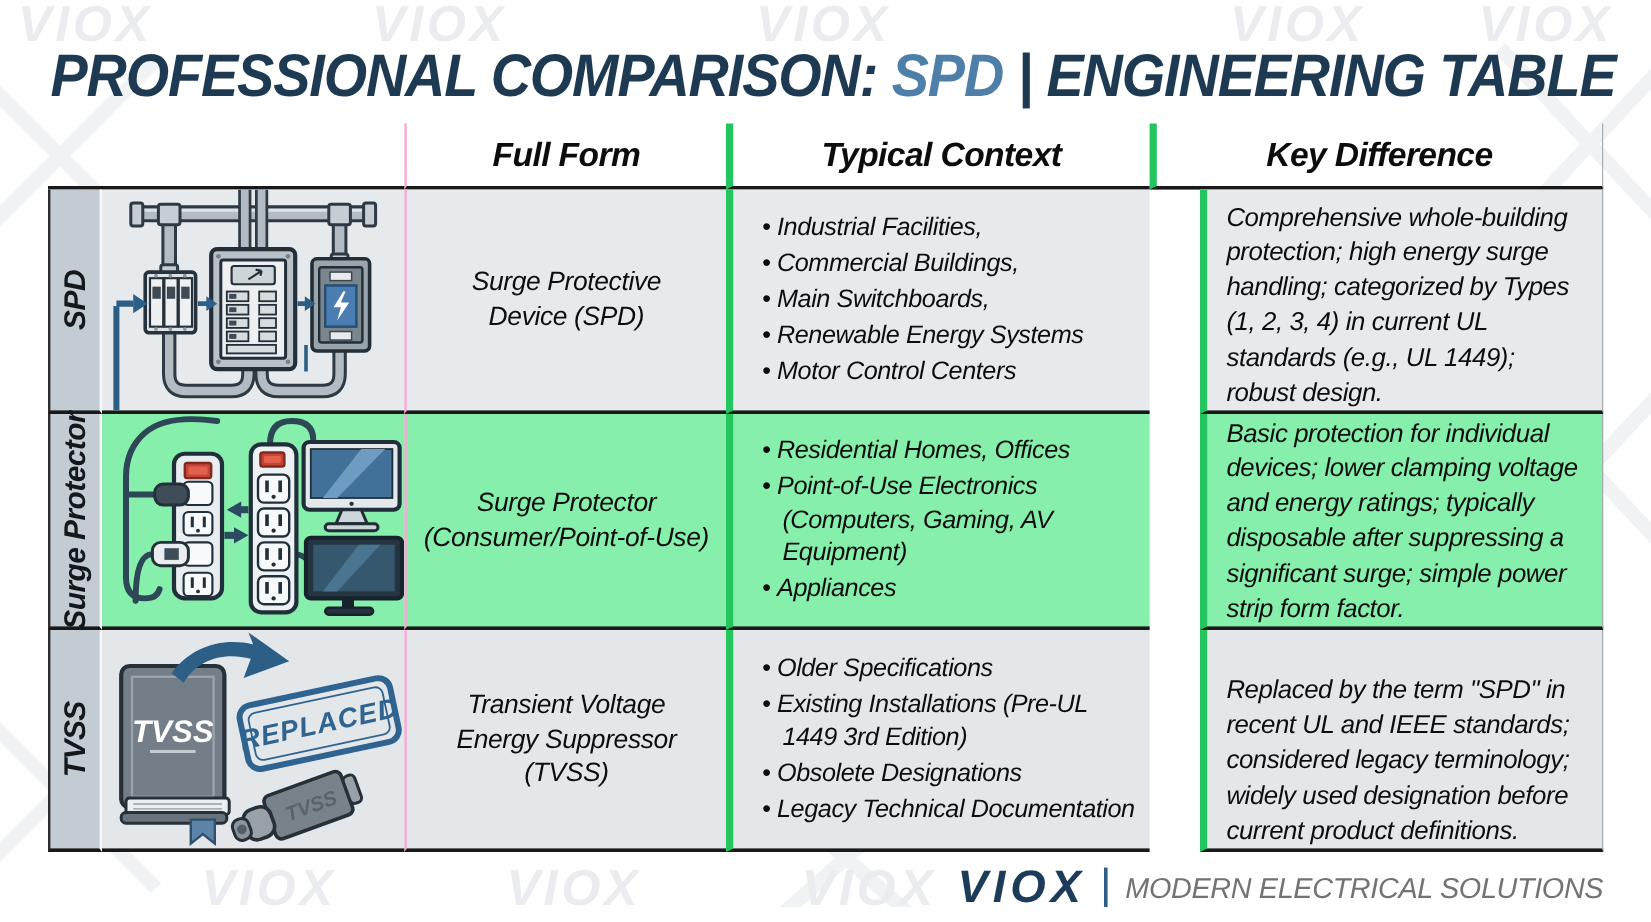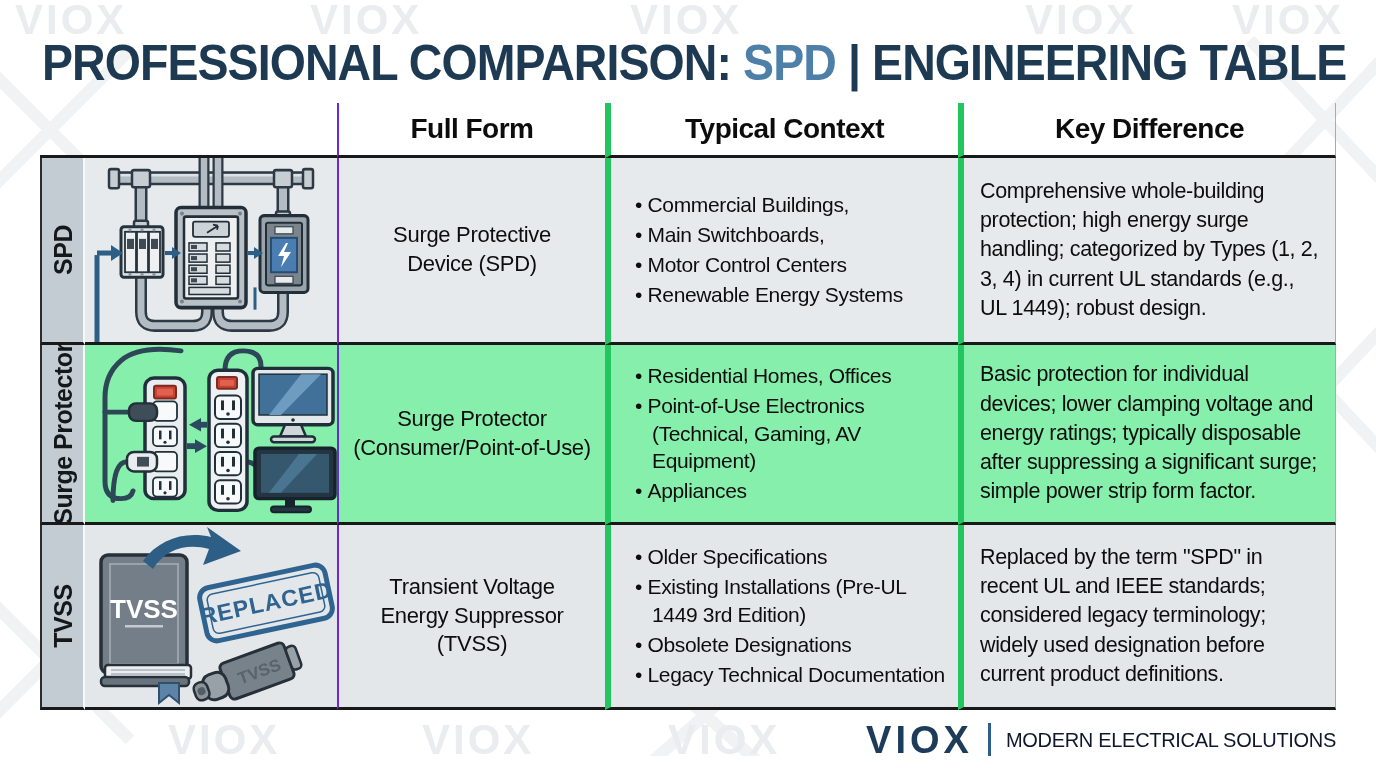--- a/index.html
+++ b/index.html
@@ -1,17 +1,17 @@
 <!DOCTYPE html>
 <html><head>
 <meta charset="utf-8">
 <style>
   html,body{margin:0;padding:0;background:#ffffff;}
   .canvas{position:relative;width:1376px;height:756px;overflow:hidden;background:#ffffff;
-          font-family:"Liberation Sans", sans-serif;}
+          font-family:"Liberation Sans", sans-serif;font-style:italic;}
 
   
   .bgx{position:absolute;left:0;top:0;width:1376px;height:768px;}
 
   
   .wm{position:absolute;font-weight:bold;font-size:42px;letter-spacing:3px;color:#eaecef;white-space:nowrap;}
 
   
   .title{position:absolute;left:42px;top:34px;margin:0;font-size:50px;font-weight:bold;
          color:#1d3a52;letter-spacing:-1px;white-space:nowrap;transform:scaleX(.93);
@@ -19,49 +19,49 @@
   .title .hl{color:#4d7fa8;margin:0 13px;}
 
   
   .grid{position:absolute;left:40px;top:103px;display:grid;
         grid-template-columns:45px 252px 268px 353px 378px;
         grid-template-rows:55px 187px 180px 185px;}
   .cell{box-sizing:border-box;}
   .h{display:flex;align-items:center;justify-content:center;font-weight:bold;font-size:28px;
      color:#0c0c0c;letter-spacing:-.5px;border-bottom:3px solid #191919;}
   .h-spacer{grid-column:1/3;border-bottom:3px solid #191919;box-sizing:border-box;}
-  .vd{border-left:2px solid #6d28d9;}
+  .vd{border-left:2px solid #f9a8d4;}
   .vl{border-left:6px solid #22c55e;}
   .re{border-right:1px solid #a6abb0;}
   .b{border-bottom:3px solid #191919;}
   .bg1{background:#e7eaec;} .bg2{background:#86efac;} .bg3{background:#e3e7ea;}
 
   .lab{background:#c3ccd3;border-left:2px solid #2c2c2c;border-right:2px solid #f7f8f9;position:relative;}
   .lab span{position:absolute;top:50%;left:50%;transform:translate(-50%,-50%) rotate(-90deg);
             white-space:nowrap;font-weight:bold;font-size:25px;letter-spacing:-.5px;color:#15181b;}
 
   .img-cell svg{display:block;width:100%;height:100%;}
 
   .ff{display:flex;align-items:center;justify-content:center;text-align:center;font-size:22px;
       color:#0d0d0d;letter-spacing:-.3px;line-height:1.3;}
   .mw1{max-width:180px;} .mw2{max-width:240px;} .mw3{max-width:190px;}
 
   .ctx{display:flex;align-items:center;font-size:21px;color:#0d0d0d;letter-spacing:-.35px;}
   .ctx ul{list-style:none;margin:0;padding:0 6px 0 24px;}
   .ctx li{padding-left:17px;text-indent:-17px;line-height:1.33;margin:2px 0;}
   .ctx li::before{content:"\2022\00a0";}
 
-  .kd{display:flex;align-items:center;font-size:21.5px;color:#0d0d0d;letter-spacing:-.35px;}
+  .kd{display:flex;align-items:flex-end;font-size:21.5px;color:#0d0d0d;letter-spacing:-.35px;margin-left:42px;}
   .kd p{margin:0;padding:0 14px 0 16px;line-height:1.36;}
 
   
   .footer{position:absolute;right:40px;top:719px;display:flex;align-items:center;gap:15px;}
   .logo{font-size:38px;font-weight:bold;color:#1d3c59;letter-spacing:4px;}
   .fbar{width:3px;height:36px;background:#2e5f8a;}
-  .tag{font-size:20px;color:#0f172a;letter-spacing:-.3px;}
+  .tag{font-size:24px;color:#737373;letter-spacing:-.3px;}
 </style>
 </head>
 <body>
 
 <div class="canvas">
 
   <svg class="bgx" viewBox="0 0 1376 768">
     <g stroke="#f0f2f4" stroke-width="12" fill="none">
       <path d="M-30 210 L130 50 M-30 50 L130 210"></path>
       <path d="M-30 740 L130 580 M-30 580 L130 740"></path>
@@ -183,24 +183,25 @@
           <polygon points="87,88 87,100 96,94"></polygon>
           <polygon points="169,88 169,100 178,94"></polygon>
         </g>
       </svg>
     </div>
     <div class="cell b ff vd bg1">
         <div class="mw1">Surge Protective Device (SPD)</div>
       </div>
     <div class="cell b ctx vl bg1">
         <ul>
+          <li>Industrial Facilities,</li>
           <li>Commercial Buildings,</li>
           <li>Main Switchboards,</li>
+          <li>Renewable Energy Systems</li>
           <li>Motor Control Centers</li>
-          <li>Renewable Energy Systems</li>
         </ul>
       </div>
     <div class="cell b kd vl re bg1">
         <p>Comprehensive whole-building protection; high energy surge handling; categorized by Types (1, 2, 3, 4) in current UL standards (e.g., UL 1449); robust design.</p>
       </div>
 
     <div class="cell b lab">
         <span>Surge Protector</span>
       </div>
     <div class="cell b img-cell bg2">
@@ -273,21 +274,21 @@
         <rect x="200" y="158" width="10" height="8" fill="#16232c"></rect>
         <rect x="186" y="166" width="40" height="6" rx="3" fill="#243440" stroke="#16232c" stroke-width="2"></rect>
       </svg>
     </div>
     <div class="cell b ff vd bg2">
         <div class="mw2">Surge Protector (Consumer/Point-of-Use)</div>
       </div>
     <div class="cell b ctx vl bg2">
         <ul>
           <li>Residential Homes, Offices</li>
-          <li>Point-of-Use Electronics (Technical, Gaming, AV Equipment)</li>
+          <li>Point-of-Use Electronics (Computers, Gaming, AV Equipment)</li>
           <li>Appliances</li>
         </ul>
       </div>
     <div class="cell b kd vl re bg2">
         <p>Basic protection for individual devices; lower clamping voltage and energy ratings; typically disposable after suppressing a significant surge; simple power strip form factor.</p>
       </div>
 
     <div class="cell b lab">
         <span>TVSS</span>
       </div>

